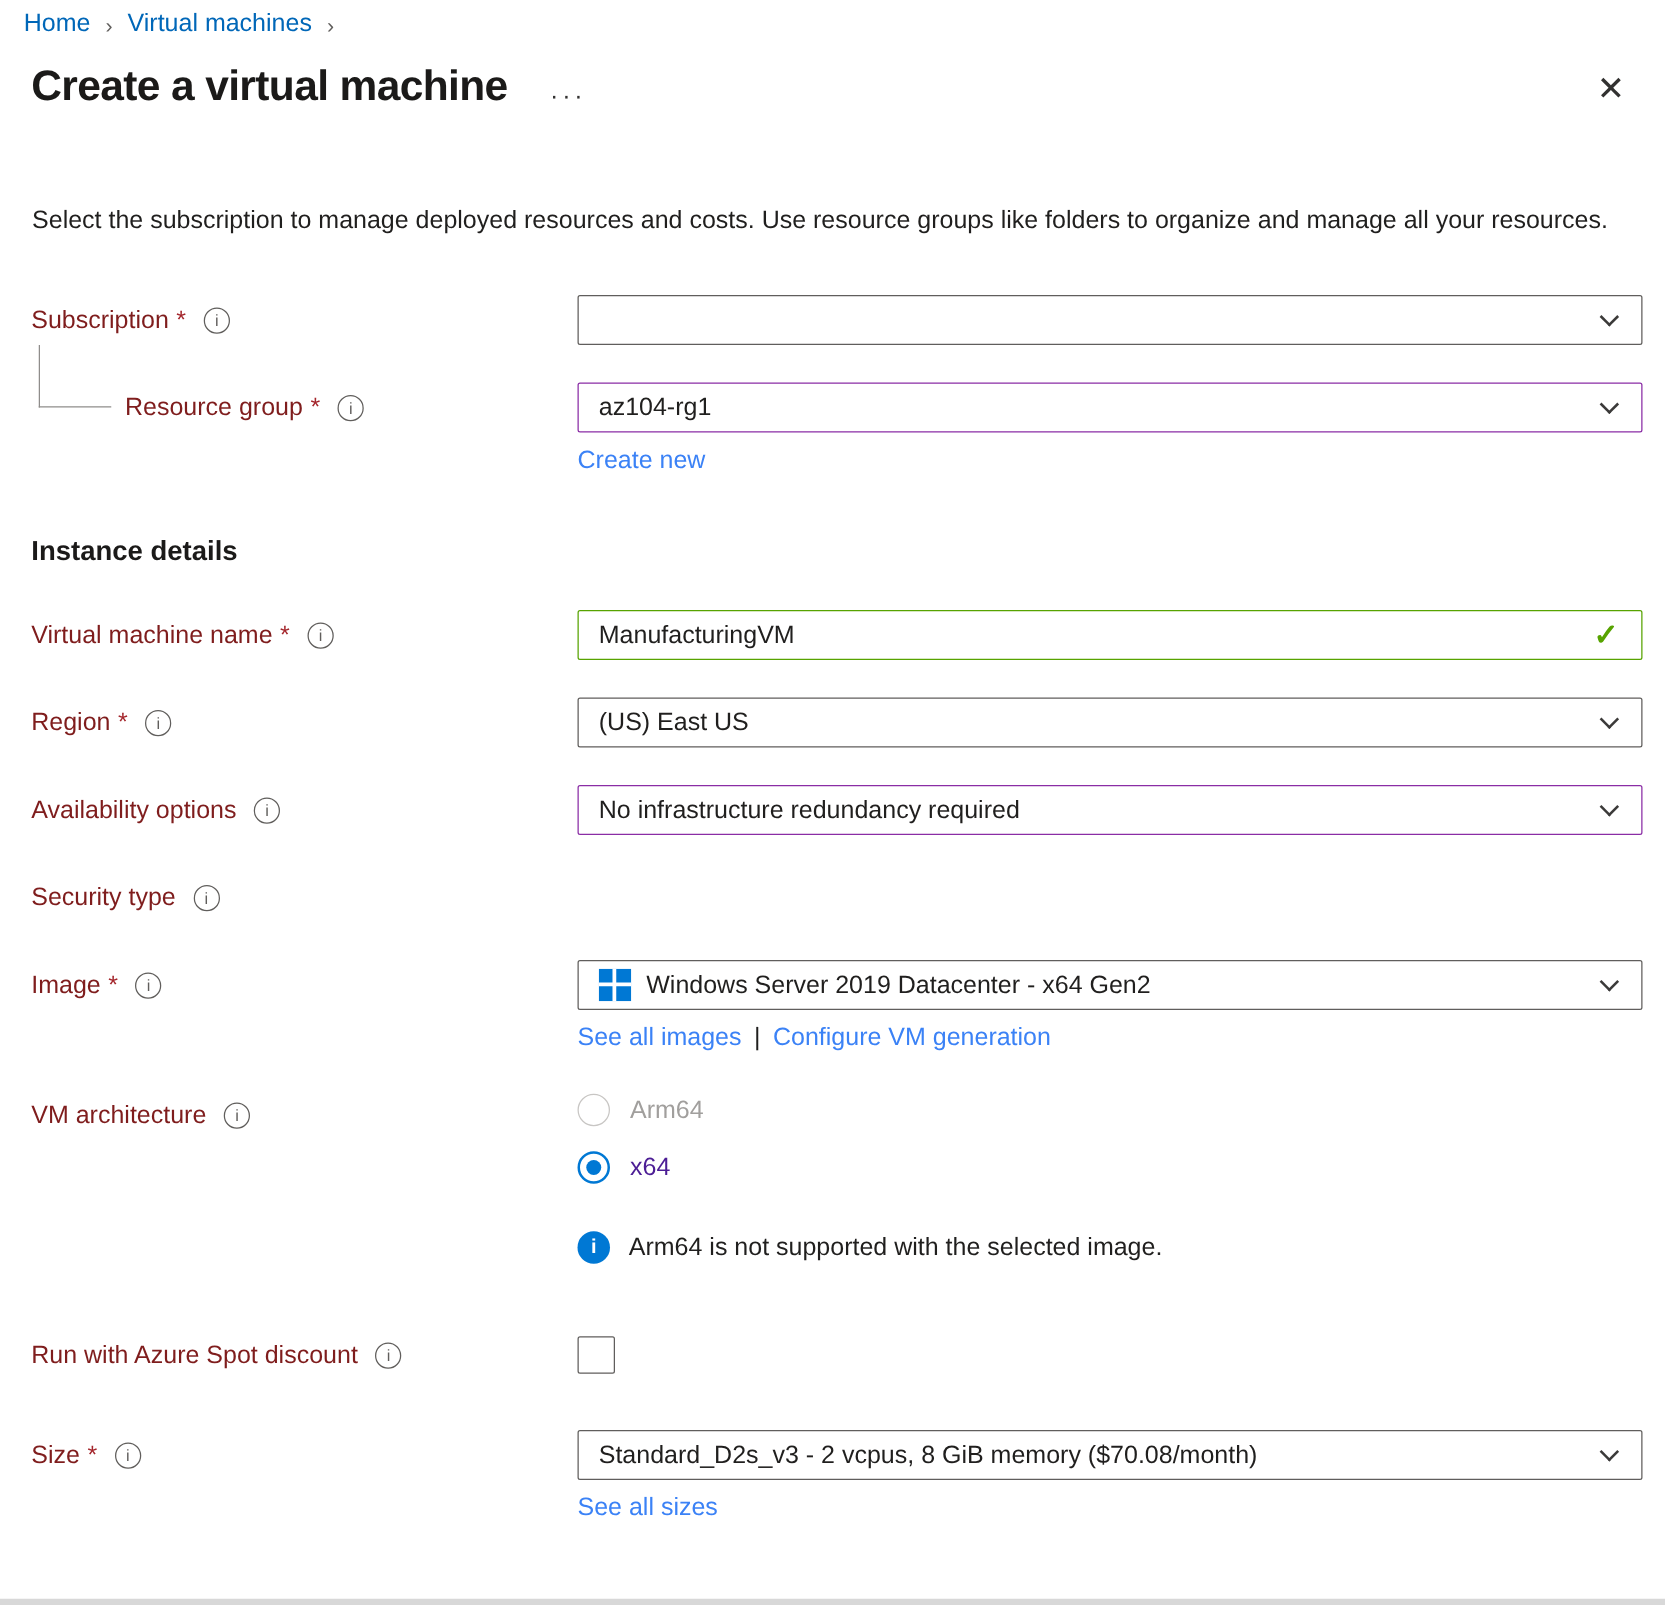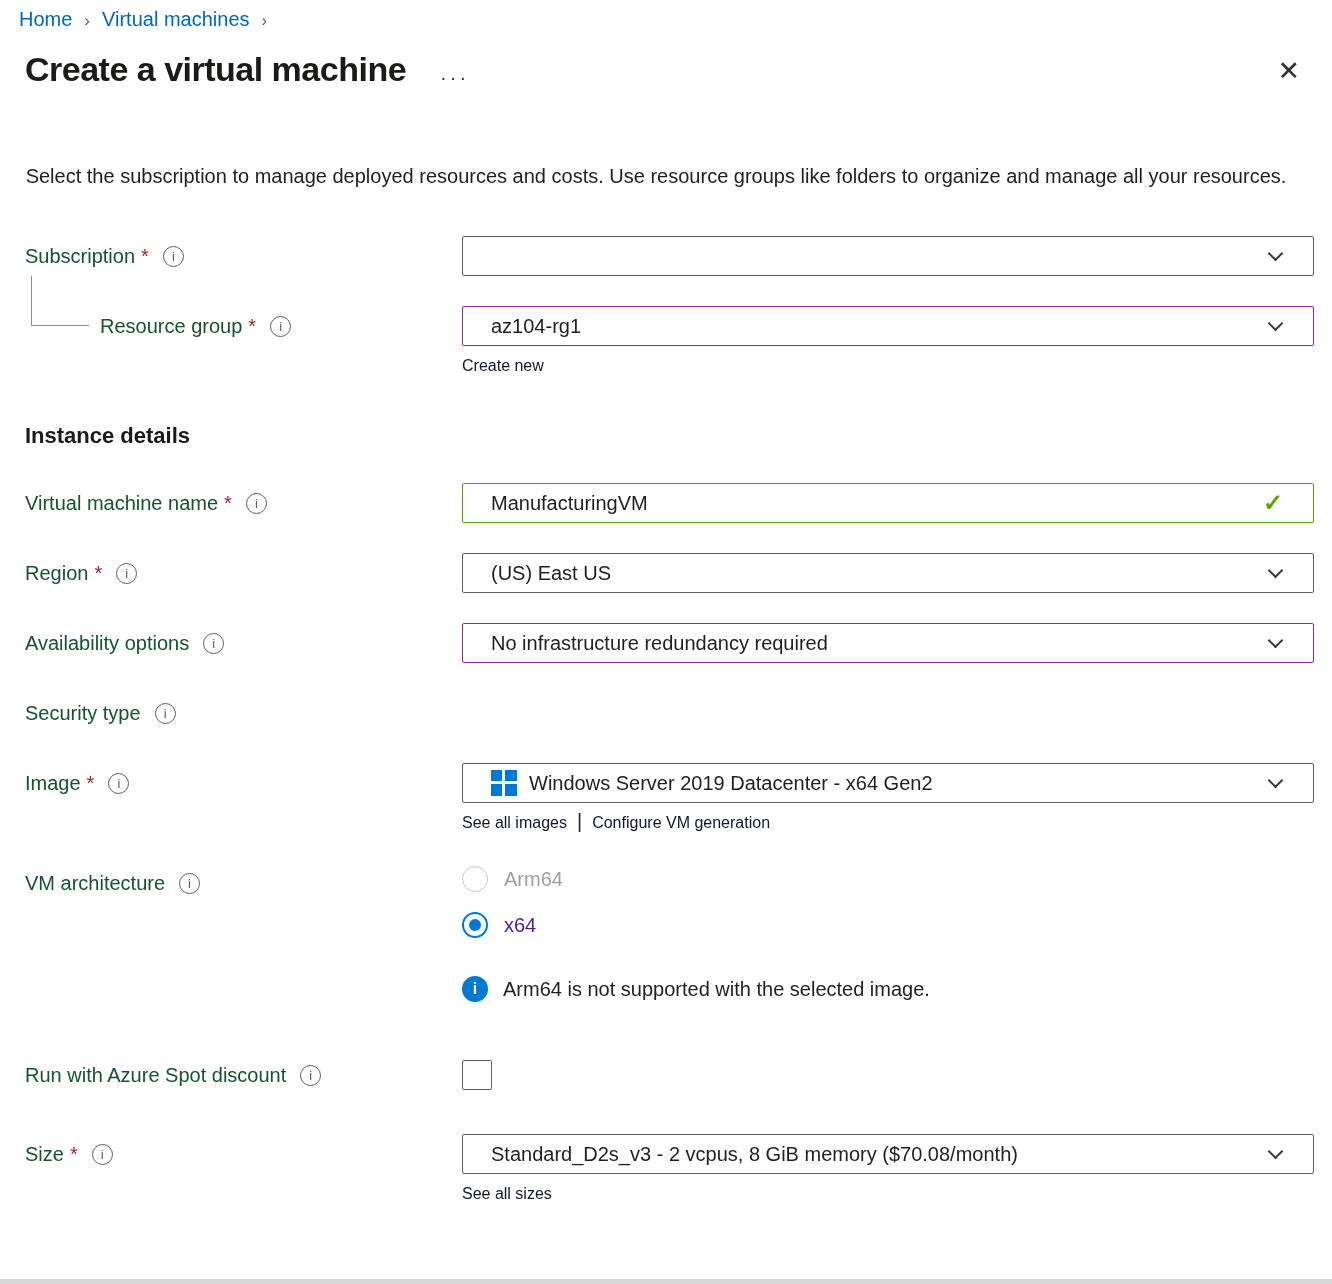--- a/index.html
+++ b/index.html
@@ -83,58 +83,58 @@
   .connector {
     position: absolute;
     left: 6px;
     top: -30px;
     width: 58px;
     height: 50px;
     border-left: 1px solid #8f8d8b;
     border-bottom: 1px solid #8f8d8b;
   }
   .field-col { width: 852px; flex: none; }
-  .label { font-size: 20px; color: #14532d; }
+  .label { font-size: 20px; color: #7f1d1d; }
   .req { color: #a4262c; font-size: 20px; margin-left: -4px; }
   .info-icon {
     width: 21px; height: 21px; flex: none;
     border: 1px solid #605e5c; border-radius: 50%;
     display: inline-flex; align-items: center; justify-content: center;
     font-size: 13px; color: #605e5c; cursor: default; margin-left: 4px;
   }
 
   
   .select-box {
     height: 40px;
     border: 1px solid #605e5c;
     border-radius: 2px;
     background: #fff;
     display: flex;
     align-items: center;
-    padding: 0 28px;
+    padding: 0 16px;
     cursor: pointer;
   }
   .select-box.purple { border-color: #8a2da5; }
   .select-box.green  { border-color: #57a300; }
   .select-value { font-size: 20px; flex: 1; white-space: nowrap; overflow: hidden; color: #201f1e; }
   .chevron {
     width: 11px; height: 11px; flex: none;
     border-right: 2px solid #3b3a39;
     border-bottom: 2px solid #3b3a39;
     transform: rotate(45deg);
     margin: -6px 4px 0 12px;
   }
   .valid-check { color: #57a300; font-size: 24px; font-weight: 700; flex: none; margin-right: 2px; }
   .win-logo { width: 26px; height: 26px; flex: none; margin-right: 12px; display: inline-block; }
 
   .sub-link {
     display: inline-block;
     margin-top: 11px;
-    font-size: 16px;
-    color: #0f172a;
+    font-size: 20px;
+    color: #3b82f6;
     text-decoration: none;
     cursor: pointer;
   }
   .link-sep { color: #201f1e; font-size: 20px; margin: 0 10px; }
 
   
   .section-heading {
     font-size: 22px;
     font-weight: 700;
     margin: 48px 0 34px 25px;

